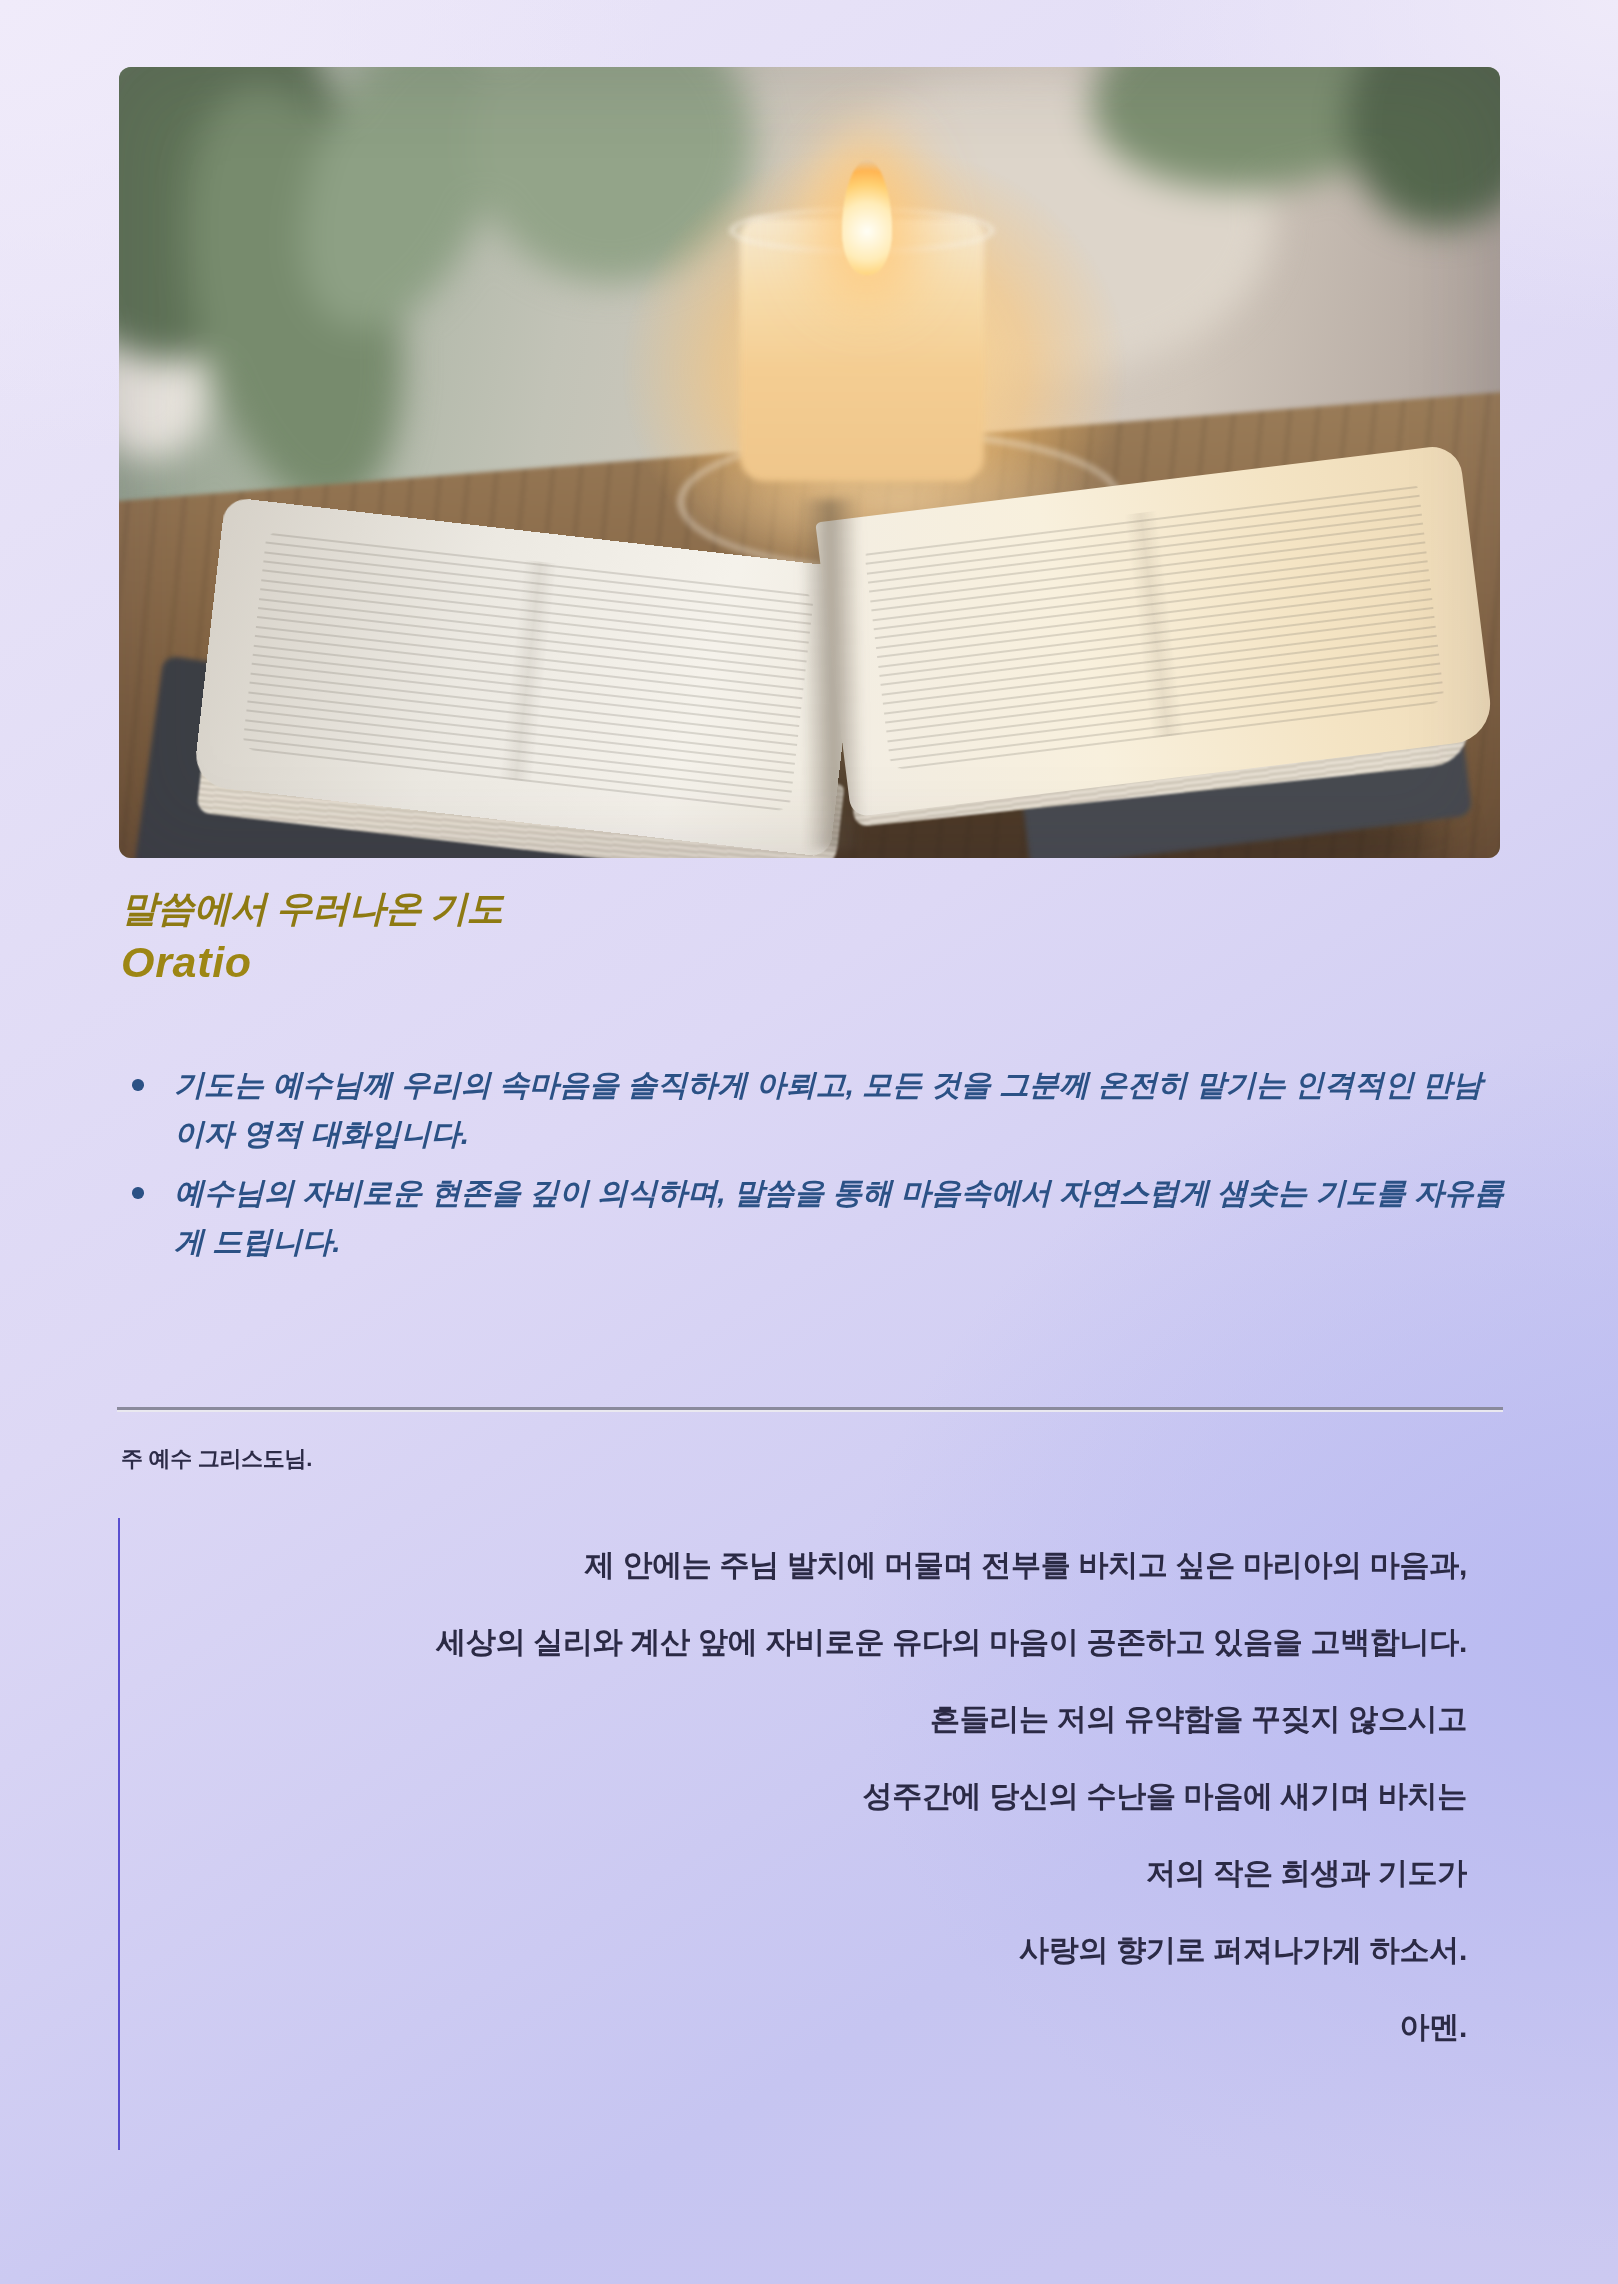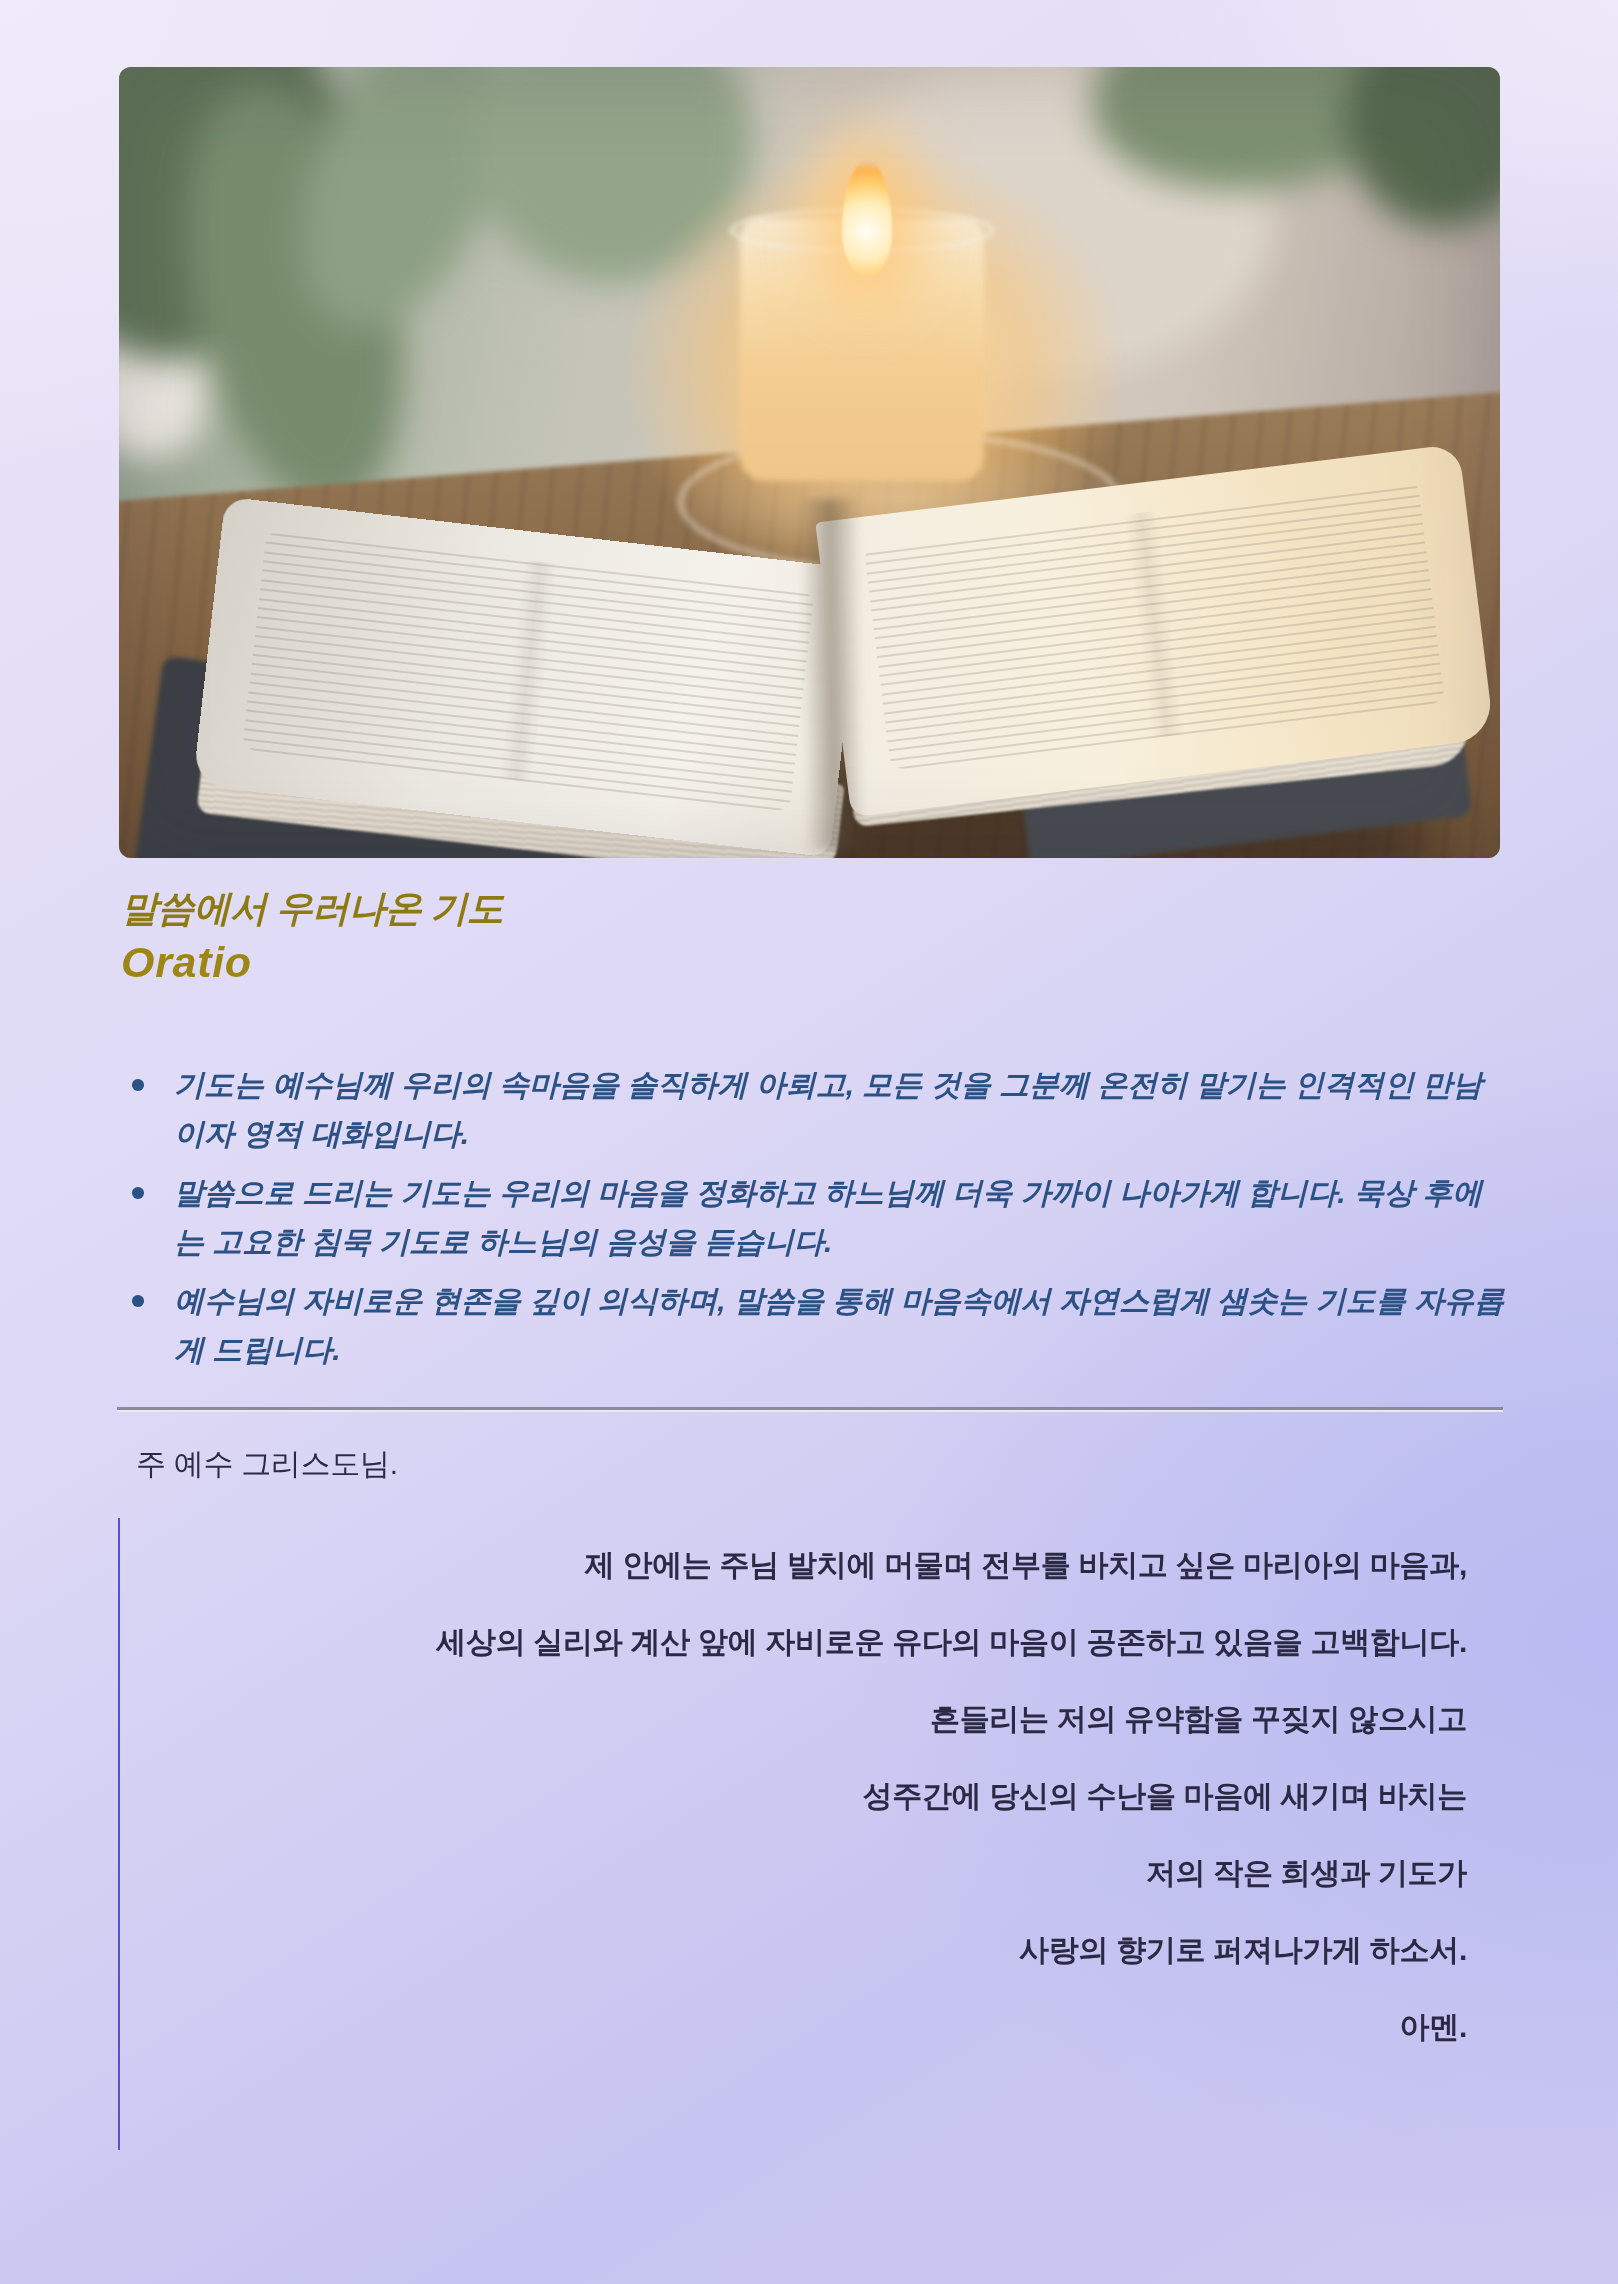--- a/index.html
+++ b/index.html
@@ -139,22 +139,22 @@
   }
   .bullets li::before{
     content:"";position:absolute;left:-4px;top:19px;width:11.5px;height:11.5px;border-radius:50%;
     background:#2b5185;
   }
   .divider{
     position:absolute;left:117px;top:1407px;width:1386px;height:3.4px;
     background:#8a8a9c;border-bottom:2px solid rgba(250,249,255,0.85);
   }
   .address{
-    position:absolute;left:136px;top:1444px;
-    font-size:30px;font-weight:400;color:#2c2b47;letter-spacing:-0.3px;
+    position:absolute;left:121px;top:1444px;
+    font-size:22px;font-weight:700;color:#2c2b47;letter-spacing:-0.3px;
   }
   .quote{
     position:absolute;left:118px;top:1518px;width:1349px;height:632px;
     box-sizing:border-box;
     border-left:2.7px solid #5a4fd0;
     padding:8px 0 0 34px;margin:0;text-align:right;
   }
   .quote p{
     margin:0;font-size:30px;line-height:77px;font-weight:600;
     color:#2b2a45;letter-spacing:-0.3px;
@@ -192,21 +192,20 @@
     <div class="page-right"></div>
     <div class="spine"></div>
     <div class="vignette"></div>
   </div>
 
   <h1 class="title" style="margin:0">말씀에서 우러나온 기도</h1>
   <h2 class="subtitle" style="margin:0">Oratio</h2>
 
   <ul class="bullets">
     <li>기도는 예수님께 우리의 속마음을 솔직하게 아뢰고, 모든 것을 그분께 온전히 맡기는 인격적인 만남이자 영적 대화입니다.</li>
-    <li>말씀으로 드리는 기도는 우리의 마음을 정화하고 하느님께 더욱 가까이 나아가게 합니다. 묵상 후에는 고요한 침묵 기도로 하느님의 음성을 듣습니다.</li>
     <li>예수님의 자비로운 현존을 깊이 의식하며, 말씀을 통해 마음속에서 자연스럽게 샘솟는 기도를 자유롭게 드립니다.</li>
   </ul>
 
   <div class="divider"></div>
 
   <div class="address">주 예수 그리스도님.</div>
 
   <blockquote class="quote">
     <p>제 안에는 주님 발치에 머물며 전부를 바치고 싶은 마리아의 마음과,</p>
     <p>세상의 실리와 계산 앞에 자비로운 유다의 마음이 공존하고 있음을 고백합니다.</p>

